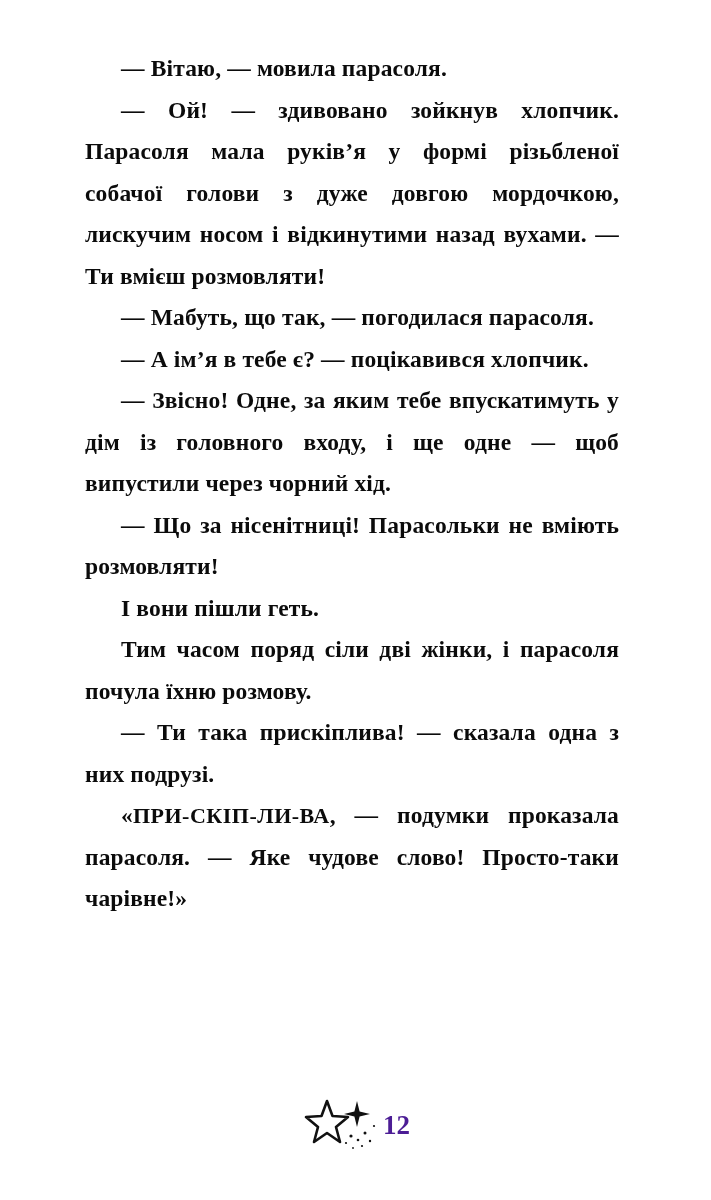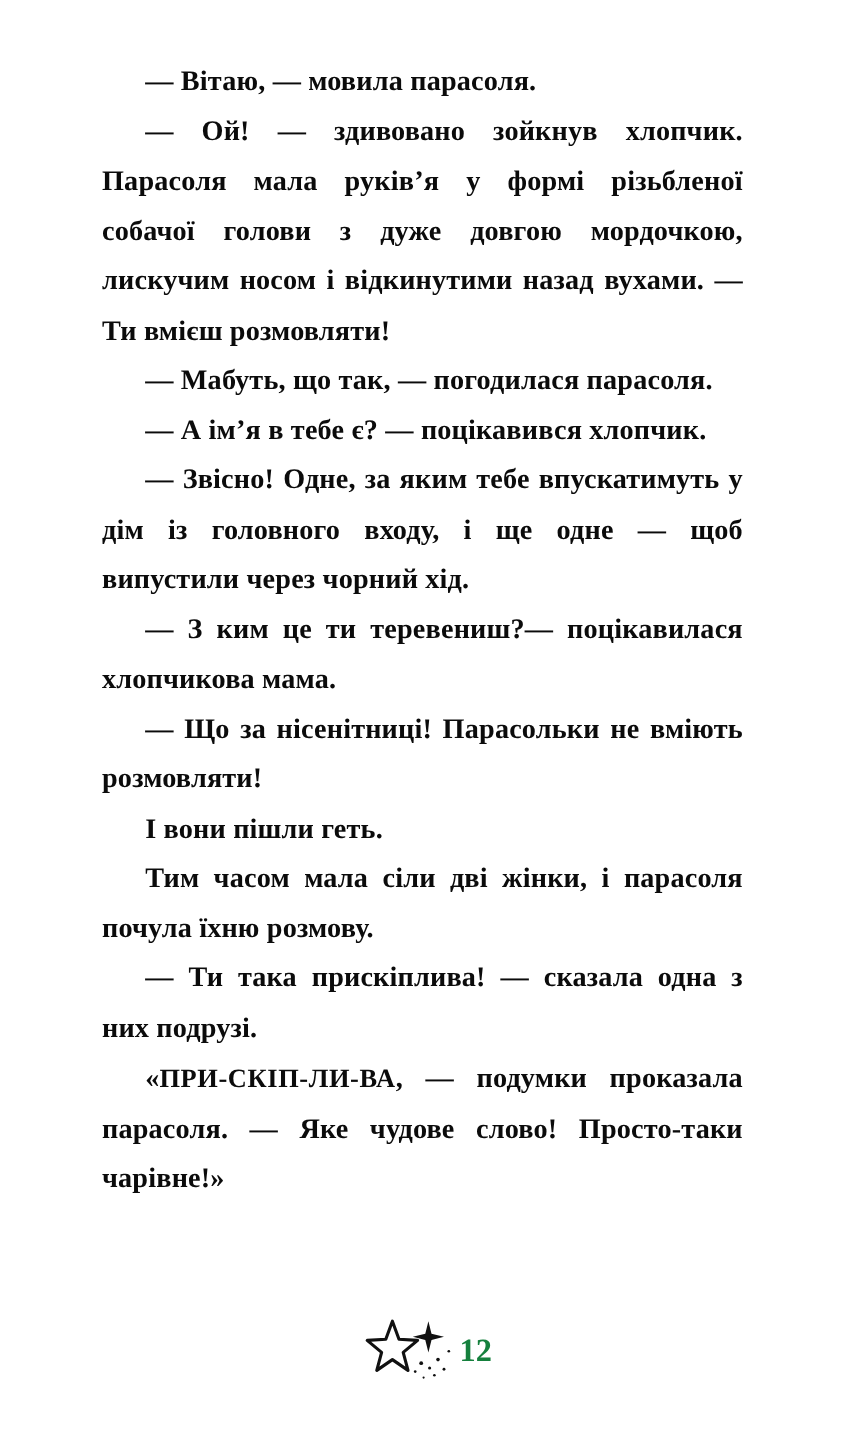--- a/index.html
+++ b/index.html
@@ -60,40 +60,39 @@
     width: 96px;
     height: 58px;
   }
   .footer-orn svg {
     display: block;
   }
   .page-number {
     font-family: "Liberation Serif", serif;
     font-weight: 700;
     font-size: 27px;
-    color: #15803d;
+    color: #4c1d95;
     margin-left: -18px;
     margin-top: 2px;
   }
 </style>
 </head>
 <body>
 
 <div class="page">
 
   <div class="body-text">
     <p class="para">— Вітаю, — мовила парасоля.</p>
     <p class="para">— Ой! — здивовано зойкнув хлопчик. Парасоля мала руків’я у формі різьбленої собачої голови з дуже довгою мордочкою, лискучим носом і відкинутими назад вухами. — Ти вмієш розмовляти!</p>
     <p class="para">— Мабуть, що так, — погодилася парасоля.</p>
     <p class="para">— А ім’я в тебе є? — поцікавився хлопчик.</p>
     <p class="para">— Звісно! Одне, за яким тебе впускатимуть у дім із головного входу, і ще одне — щоб випустили через чорний хід.</p>
-    <p class="para">— З ким це ти теревениш?— поцікавилася хлопчикова мама.</p>
     <p class="para">— Що за нісенітниці! Парасольки не вміють розмовляти!</p>
     <p class="para">І вони пішли геть.</p>
-    <p class="para">Тим часом мала сіли дві жінки, і парасоля почула їхню розмову.</p>
+    <p class="para">Тим часом поряд сіли дві жінки, і парасоля почула їхню розмову.</p>
     <p class="para">— Ти така прискіплива! — сказала одна з них подрузі.</p>
     <p class="para"><span>«</span><span class="stylized">ПРИ-СКІП-ЛИ-ВА</span><span>, — подумки проказала парасоля. — Яке чудове слово! Просто-таки чарівне!»</span></p>
   </div>
 
   <div class="footer">
     <div class="footer-orn">
       <svg width="96" height="58" viewBox="0 0 96 58" xmlns="http://www.w3.org/2000/svg">
         <path d="M26 6 L31.5 21 L47 22 L35 32 L39 47 L26 38 L13 47 L17 32 L5 22 L20.5 21 Z" fill="none" stroke="#111" stroke-width="2.6" stroke-linejoin="round"></path>
         <path d="M56 6 L58.6 16.4 L69 19 L58.6 21.6 L56 32 L53.4 21.6 L43 19 L53.4 16.4 Z" fill="#111"></path>
         <circle cx="50" cy="41" r="1.6" fill="#111"></circle>

